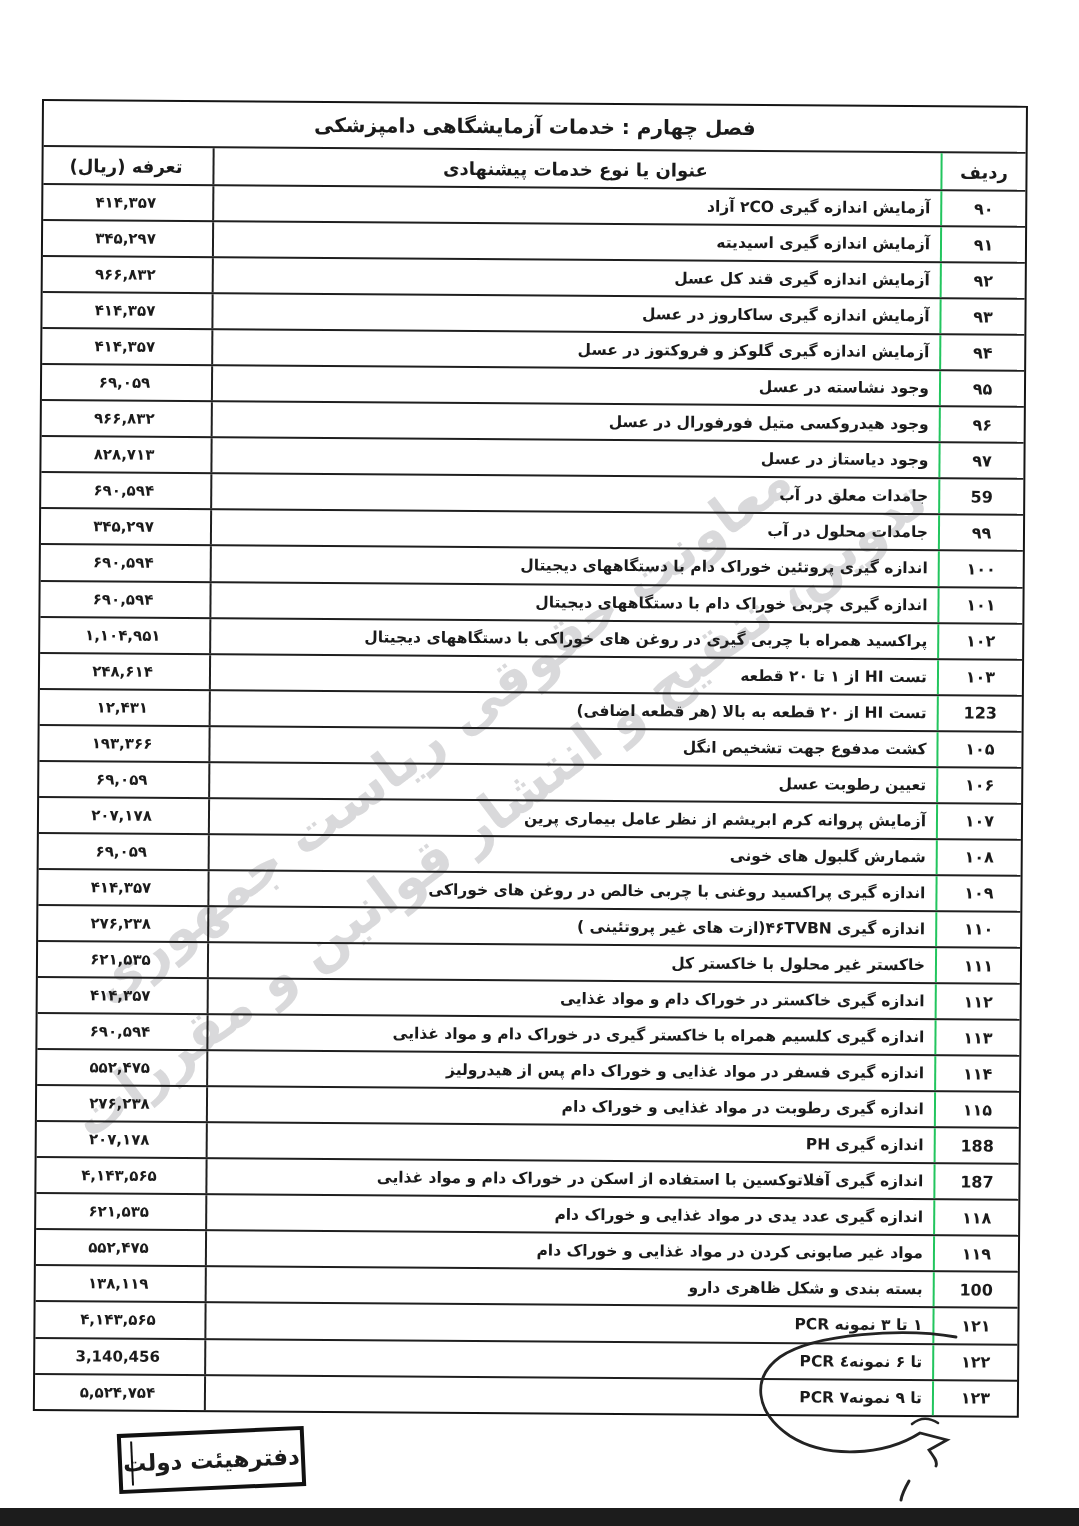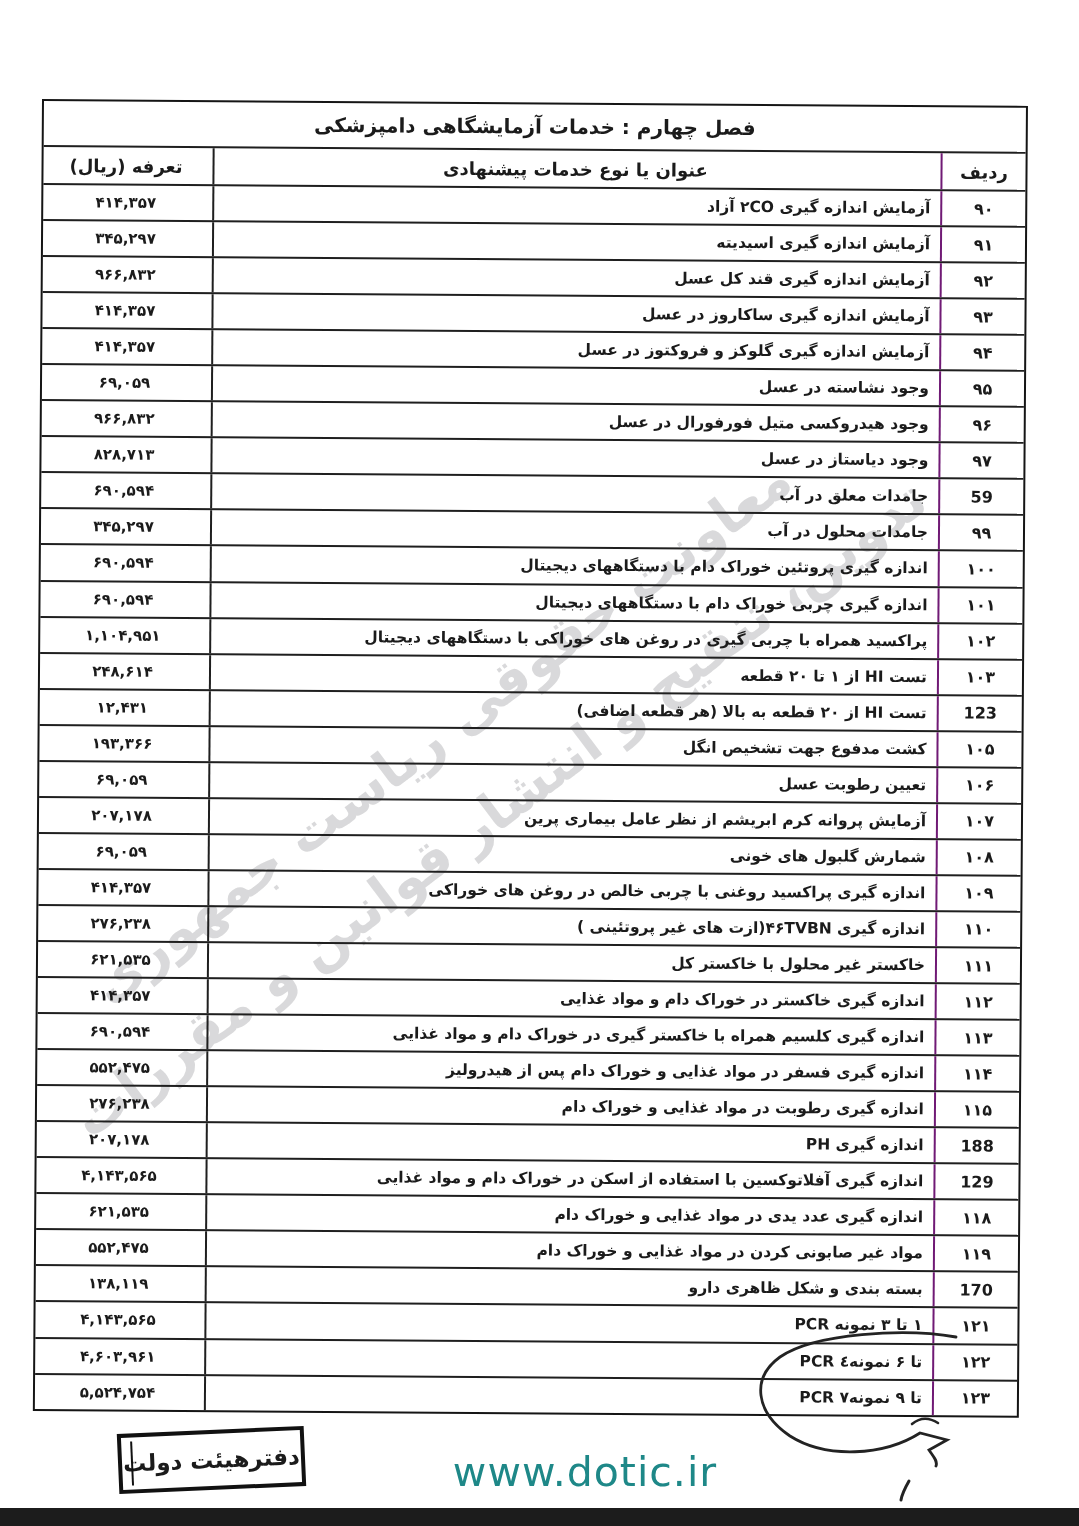--- a/index.html
+++ b/index.html
@@ -38,21 +38,21 @@
     direction:rtl;
   }
   .title-row{
     height:44px;display:flex;align-items:center;justify-content:center;
     font-size:20px;font-weight:bold;
   }
   .hdr,.drow{display:flex;flex-direction:row;border-top:2px solid #1f1f1f;}
   .hdr{height:38px;}
   .drow{height:36.05px;}
   .cell{display:flex;align-items:center;overflow:hidden;white-space:nowrap;}
-  .c-no{width:85px;justify-content:center;border-left:2px solid #701a75;flex:none;
+  .c-no{width:85px;justify-content:center;border-left:2px solid #22c55e;flex:none;
         font-size:16px;font-weight:bold;}
   .c-service{width:728px;justify-content:flex-start;border-left:2px solid #1f1f1f;flex:none;
         padding:0 10px 0 6px;font-size:15.5px;font-weight:bold;}
   .c-tariff{width:173px;justify-content:center;flex:none;font-size:15px;font-weight:bold;}
   .hdr .cell{font-size:18px;font-weight:bold;justify-content:center;}
   .num{direction:ltr;unicode-bidi:isolate;text-align:right;}
 
   
   .stamp{
     position:absolute;left:118px;top:1430px;width:187px;height:60px;z-index:3;
@@ -306,21 +306,21 @@
 
   <div class="drow">
     <div class="cell c-no">188</div>
     <div class="cell c-service">اندازه گیری PH</div>
     <div class="cell c-tariff">
             <span class="num">۲۰۷,۱۷۸</span>
           </div>
   </div>
 
   <div class="drow">
-    <div class="cell c-no">129</div>
+    <div class="cell c-no">187</div>
     <div class="cell c-service">اندازه گیری آفلاتوکسین با استفاده از اسکن در خوراک دام و مواد غذایی</div>
     <div class="cell c-tariff">
             <span class="num">۴,۱۴۳,۵۶۵</span>
           </div>
   </div>
 
   <div class="drow">
     <div class="cell c-no">۱۱۸</div>
     <div class="cell c-service">اندازه گیری عدد یدی در مواد غذایی و خوراک دام</div>
     <div class="cell c-tariff">
@@ -330,40 +330,40 @@
 
   <div class="drow">
     <div class="cell c-no">۱۱۹</div>
     <div class="cell c-service">مواد غیر صابونی کردن در مواد غذایی و خوراک دام</div>
     <div class="cell c-tariff">
             <span class="num">۵۵۲,۴۷۵</span>
           </div>
   </div>
 
   <div class="drow">
-    <div class="cell c-no">170</div>
+    <div class="cell c-no">100</div>
     <div class="cell c-service">بسته بندی و شکل ظاهری دارو</div>
     <div class="cell c-tariff">
             <span class="num">۱۳۸,۱۱۹</span>
           </div>
   </div>
 
   <div class="drow">
     <div class="cell c-no">۱۲۱</div>
     <div class="cell c-service">۱ تا ۳ نمونه   PCR</div>
     <div class="cell c-tariff">
             <span class="num">۴,۱۴۳,۵۶۵</span>
           </div>
   </div>
 
   <div class="drow">
     <div class="cell c-no">۱۲۲</div>
     <div class="cell c-service">تا ۶ نمونه٤  PCR</div>
     <div class="cell c-tariff">
-            <span class="num">۴,۶۰۳,۹۶۱</span>
+            <span class="num">3,140,456</span>
           </div>
   </div>
 
   <div class="drow">
     <div class="cell c-no">۱۲۳</div>
     <div class="cell c-service">تا ۹ نمونه۷  PCR</div>
     <div class="cell c-tariff">
             <span class="num">۵,۵۲۴,۷۵۴</span>
           </div>
   </div>
@@ -371,17 +371,16 @@
   </div>
 
   <svg class="pen" viewBox="0 0 1079 1526" xmlns="http://www.w3.org/2000/svg">
     <path d="M 956 1337 C 905 1328, 815 1333, 780 1357 C 751 1378, 755 1412, 790 1436 C 826 1459, 884 1456, 920 1433 L 947 1440 L 929 1450 C 933 1456, 938 1461, 936 1466" fill="none" stroke="#232323" stroke-width="2.8" stroke-linecap="round"></path>
     <path d="M 912 1424 Q 924 1414, 938 1423" fill="none" stroke="#232323" stroke-width="2.6" stroke-linecap="round"></path>
     <path d="M 909 1481 C 905 1488, 902 1494, 901 1500" fill="none" stroke="#232323" stroke-width="3" stroke-linecap="round"></path>
   </svg>
 
   <div class="stamp">دفترهیئت دولت</div>
 
-  <div class="website">www.dotic.ir</div>
 
   <div class="bottom-bar"></div>
 
 </div>
 
 </body></html>

